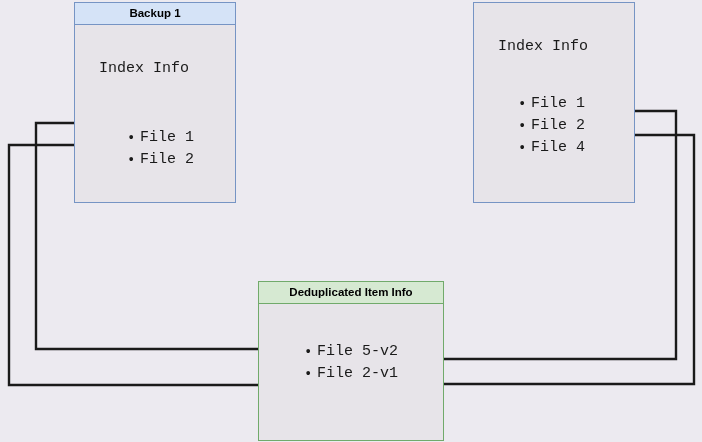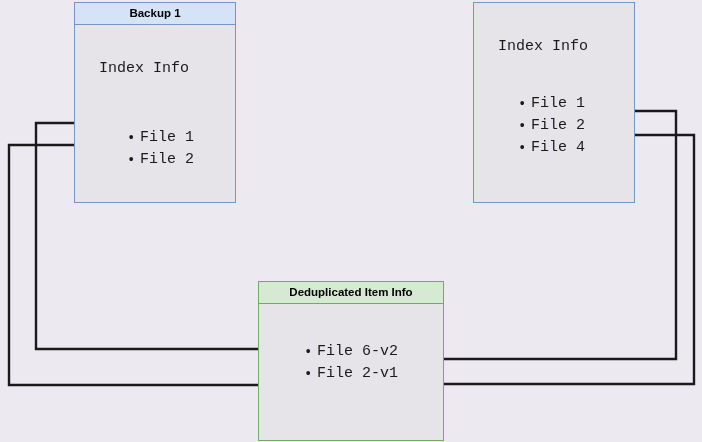--- a/index.html
+++ b/index.html
@@ -128,19 +128,19 @@
         <li>File 2</li>
         <li>File 4</li>
       </ul>
     </div>
   </div>
 
   <div class="node green" style="left:258px; top:281px; width:186px; height:160px;">
     <div class="node-header">Deduplicated Item Info</div>
     <div class="node-body">
       <ul class="file-list" style="left:45px; top:37px;">
-        <li>File 6-v2</li>
+        <li>File 5-v2</li>
         <li>File 2-v1</li>
       </ul>
     </div>
   </div>
 
 </div>
 
 </body></html>

